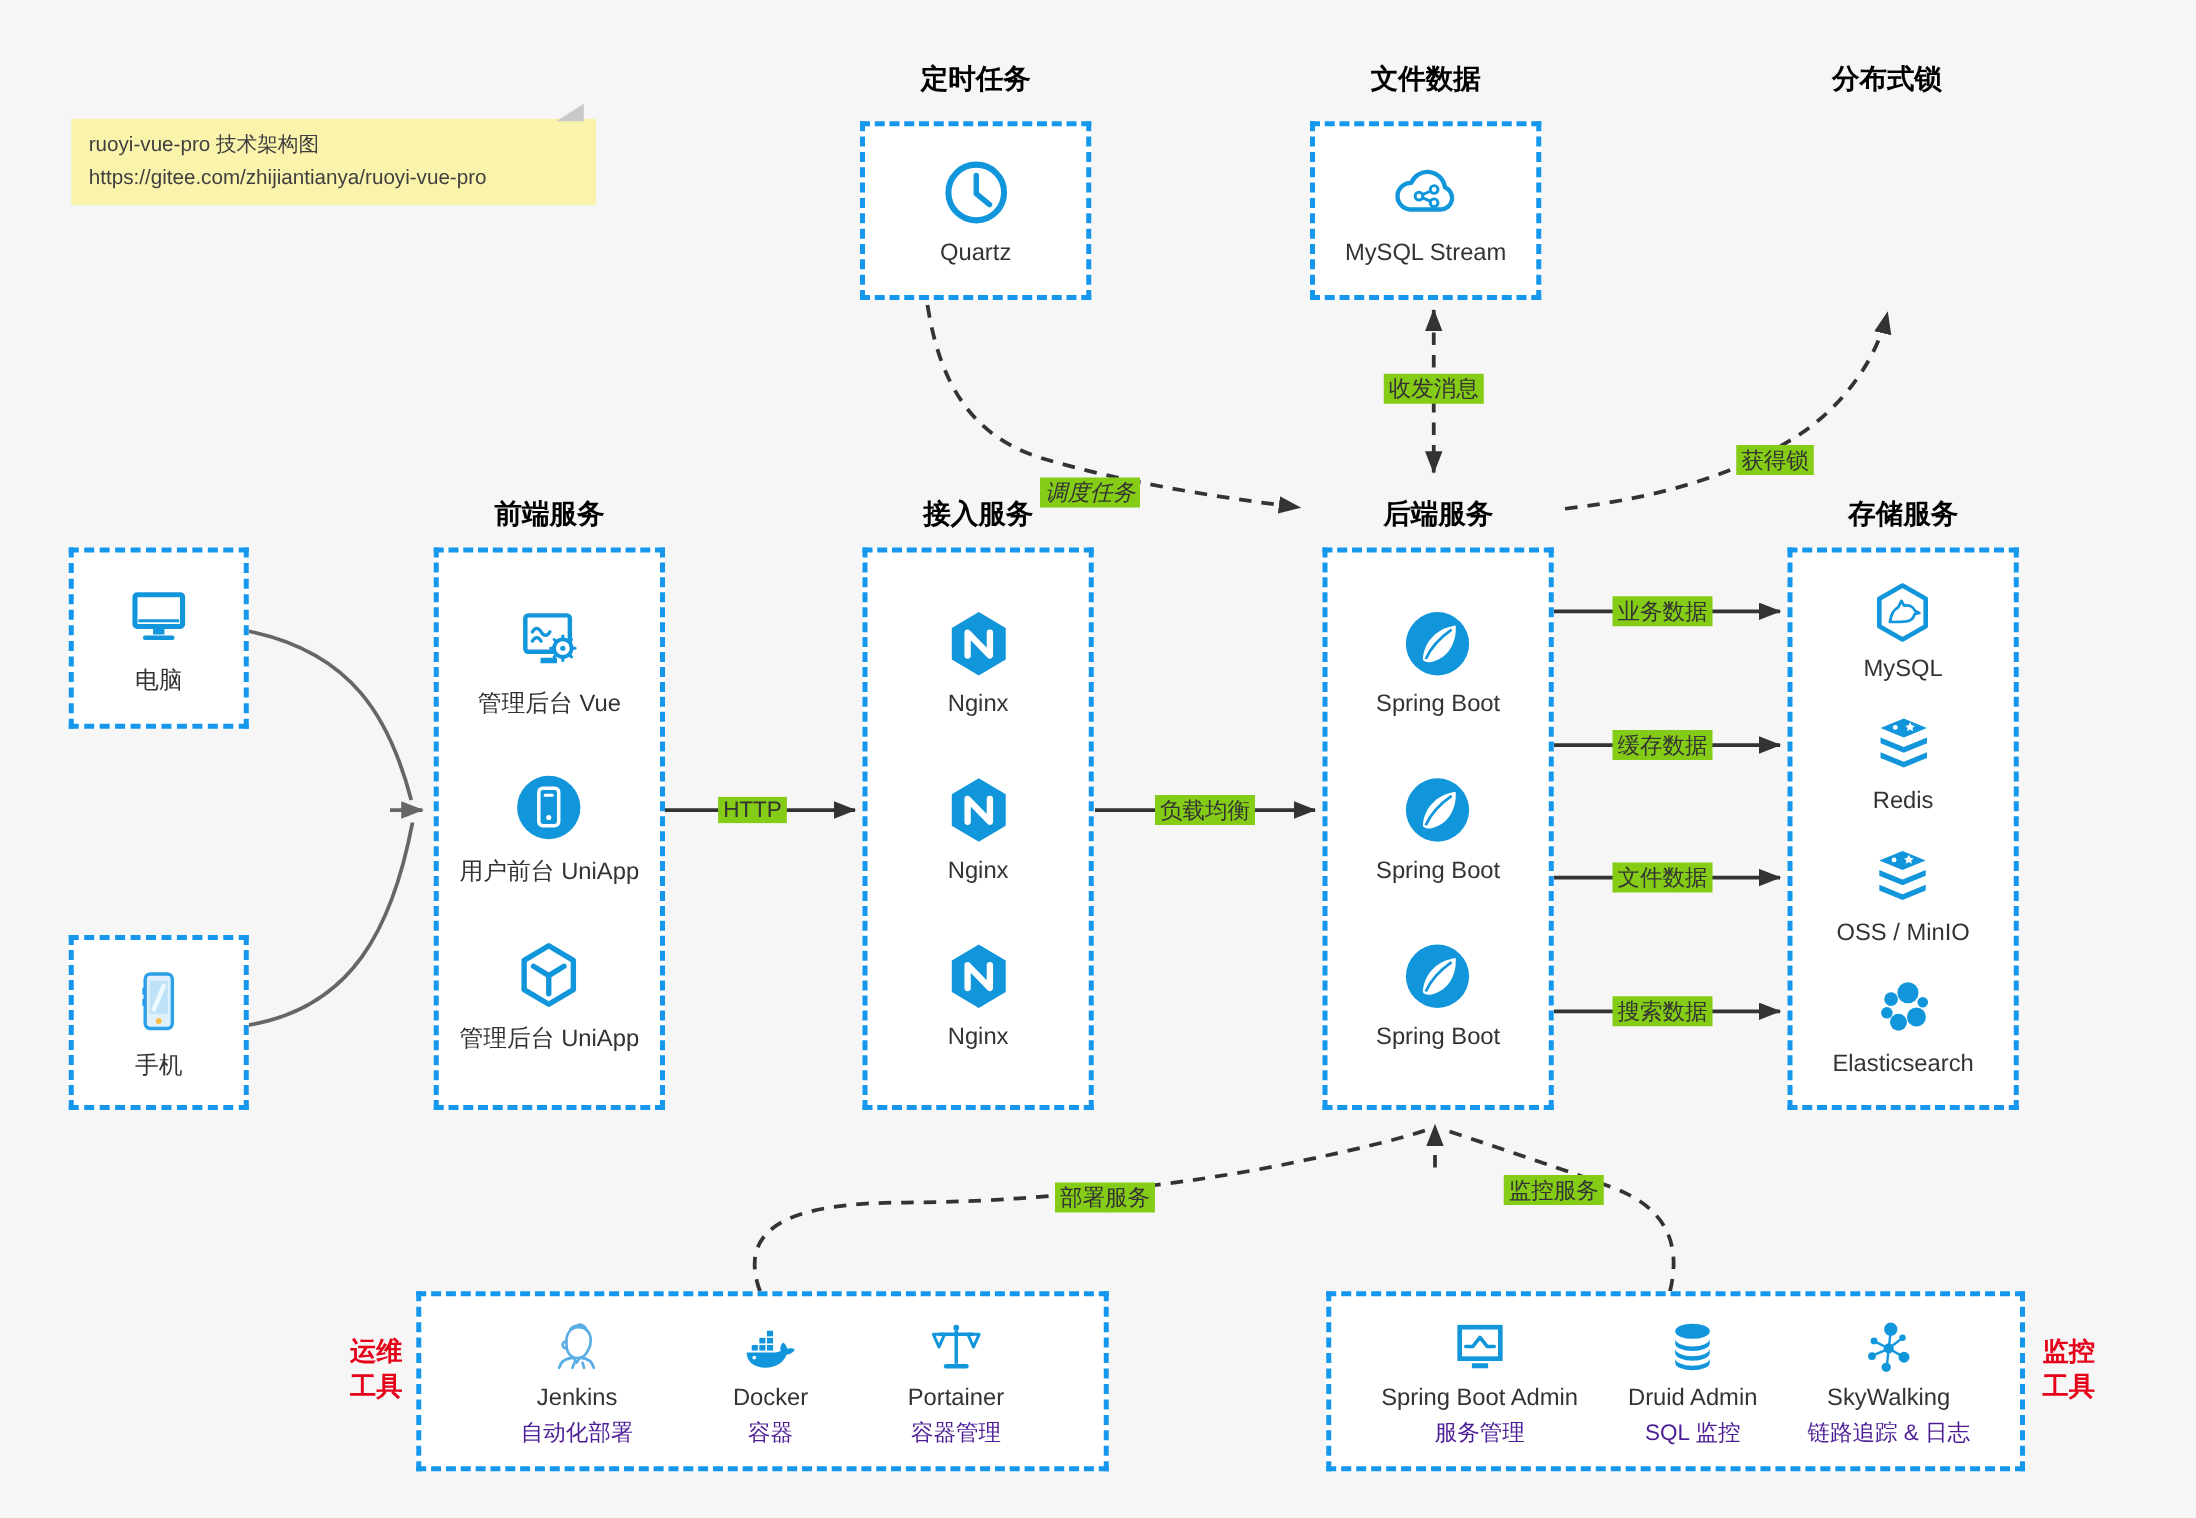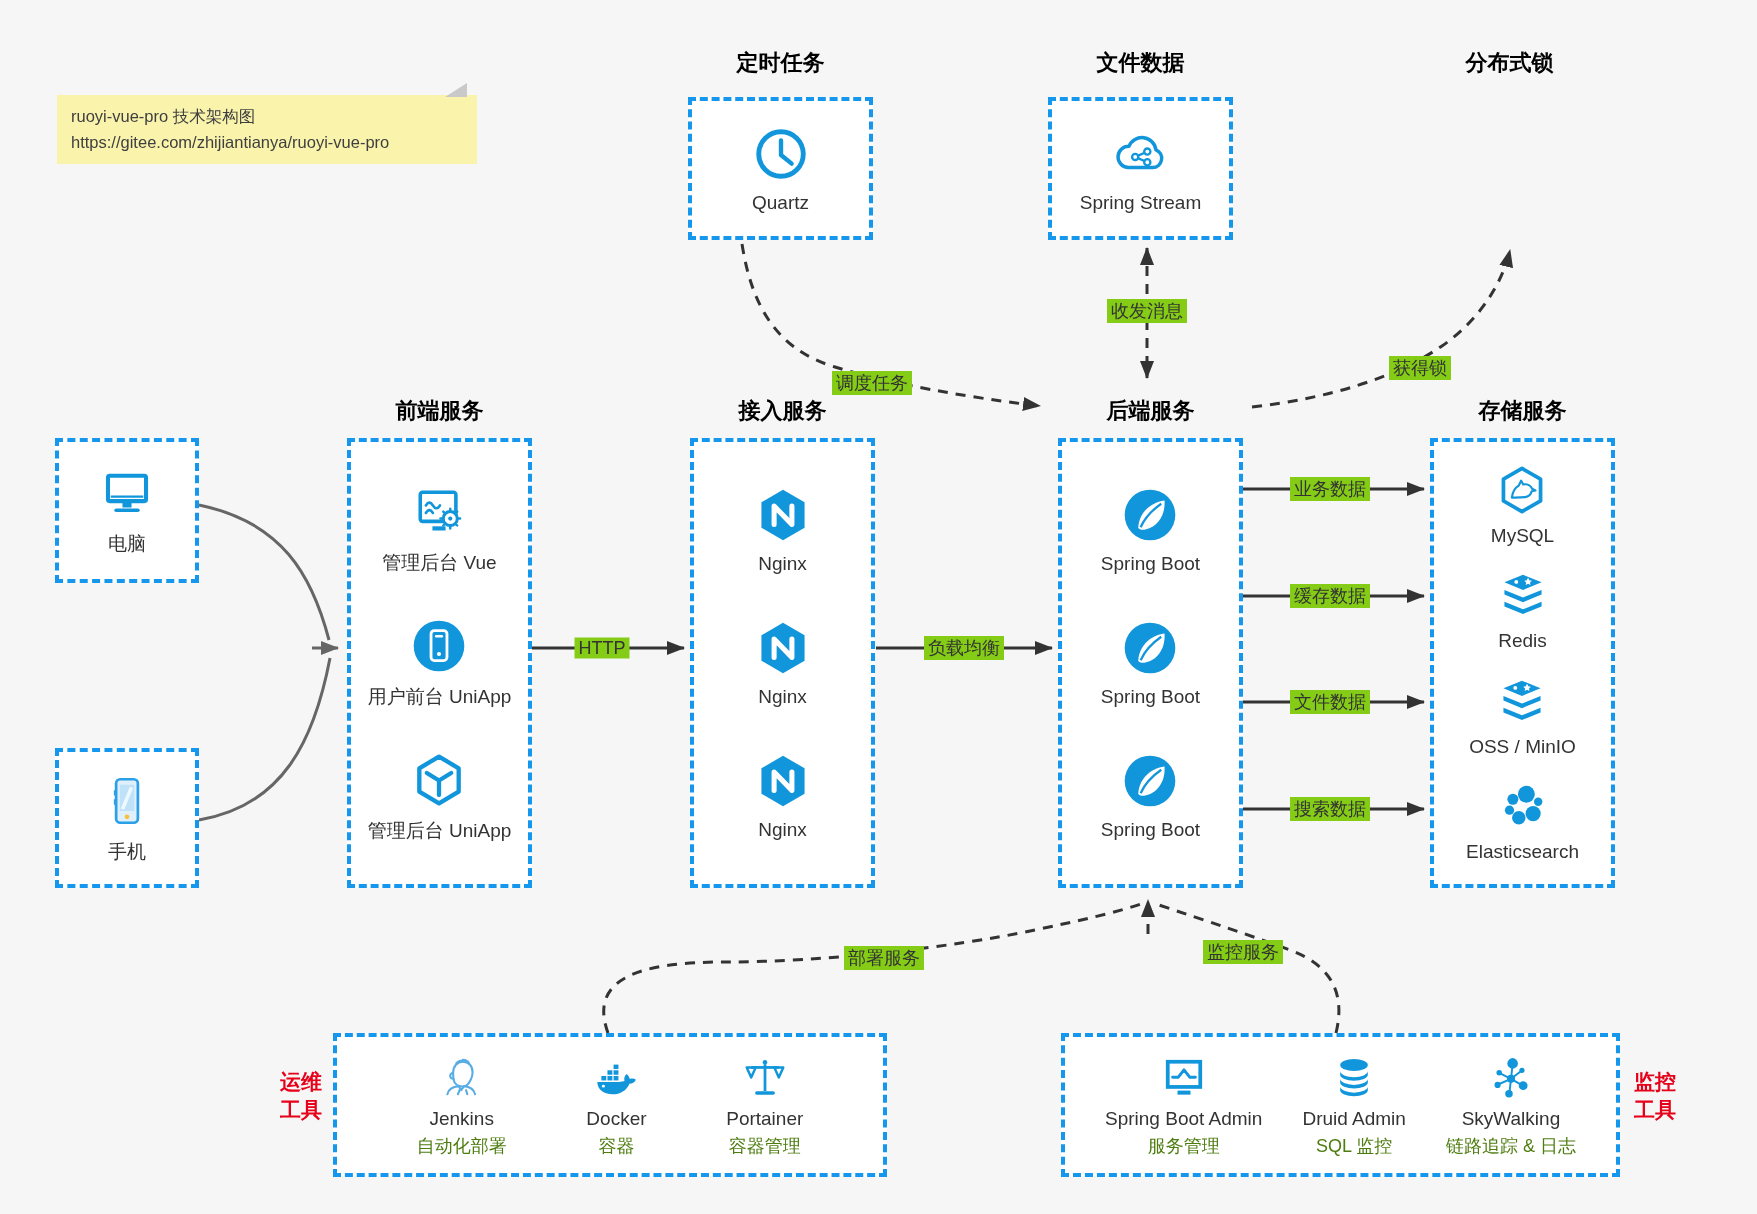--- a/index.html
+++ b/index.html
@@ -9,21 +9,21 @@
   .box{position:absolute;background:#fff;border:4px dashed #1697ee;box-sizing:border-box;
        display:flex;flex-direction:column;align-items:center;z-index:2;}
   .topbox{justify-content:center;gap:7px;}
   .colbox{justify-content:space-evenly;}
   .clientbox{justify-content:center;gap:9px;}
   .toolbox{flex-direction:row;justify-content:space-evenly;align-items:center;}
   .item{display:flex;flex-direction:column;align-items:center;gap:8px;}
   .tool-item{display:flex;flex-direction:column;align-items:center;gap:4px;}
   .node-label{font-size:19px;color:#333;white-space:nowrap;}
   .tool-name{font-size:19px;color:#333;white-space:nowrap;}
-  .tool-sub{font-size:18px;color:#4d7c0f;white-space:nowrap;}
+  .tool-sub{font-size:18px;color:#4c1d95;white-space:nowrap;}
   .col-title{position:absolute;font-weight:bold;font-size:22px;color:#000000;text-align:center;z-index:2;white-space:nowrap;}
   .side-label{position:absolute;font-weight:bold;font-size:21px;color:#e60019;line-height:28px;z-index:2;}
   .edge-label{position:absolute;transform:translate(-50%,-50%);font-size:18px;color:#333;
               background:#84cc16;padding:0 4px;white-space:nowrap;z-index:3;}
   .note{position:absolute;left:57px;top:95px;width:420px;box-sizing:border-box;background:#faf3ac;
         padding:9px 14px;font-size:16.5px;color:#3f3f3f;line-height:1.55;z-index:2;}
   .note-fold{position:absolute;top:-12px;right:10px;width:0;height:0;
              border-left:22px solid transparent;border-bottom:14px solid #c9c9c9;}
   .i62{width:62px;height:62px;} .i60{width:60px;height:60px;} .i58{width:58px;height:58px;}
   .i54{width:54px;height:54px;} .i52{width:52px;height:52px;}
@@ -41,21 +41,21 @@
   .b-ops{left:333px;top:1033px;width:554px;height:144px;}
   .b-monitor{left:1061px;top:1033px;width:559px;height:144px;}
   
   .t-sched{left:688px;top:48px;width:185px;} .t-queue{left:1048px;top:48px;width:185px;}
   .t-lock{left:1416px;top:48px;width:187px;}
   .t-frontend{left:347px;top:396px;width:185px;} .t-access{left:690px;top:396px;width:185px;}
   .t-backend{left:1058px;top:396px;width:185px;} .t-storage{left:1430px;top:396px;width:185px;}
   .sl-ops{left:240px;top:1068px;width:82px;text-align:right;}
   .sl-mon{left:1634px;top:1068px;width:90px;text-align:left;}
   
-  .el-sched{left:872px;top:383px;} .el-msg{left:1147px;top:311px;} .el-lock{left:1420px;top:368px;}
+  .el-sched{left:872px;top:394px;font-style:italic;} .el-msg{left:1147px;top:311px;} .el-lock{left:1420px;top:368px;}
   .el-http{left:602px;top:648px;} .el-lb{left:964px;top:648px;}
   .el-biz{left:1330px;top:489px;} .el-cache{left:1330px;top:596px;}
   .el-file{left:1330px;top:702px;} .el-search{left:1330px;top:809px;}
   .el-deploy{left:884px;top:958px;} .el-watch{left:1243px;top:952px;}
 </style>
 </head>
 <body>
 
 <div id="canvas">
 
@@ -123,21 +123,21 @@
       <svg class="i62" viewBox="0 0 64 64" fill="none" stroke="#1296db">
         <path d="M19 46 h25 a9.5 9.5 0 0 0 3.4-18.3 A14.5 14.5 0 0 0 19.6 24 A9.9 9.9 0 0 0 19 46 Z" stroke-width="3.6" stroke-linejoin="round"></path>
         <g stroke-width="2.4">
             <circle cx="26" cy="35" r="3.2"></circle>
             <circle cx="38.5" cy="29.5" r="3.2"></circle>
             <circle cx="38.5" cy="40.5" r="3.2"></circle>
             <path d="M29 33.7 l6.3 -2.7 M29 36.4 l6.3 2.7"></path>
           </g>
       </svg>
     </span>
-    <span class="node-label">Spring Stream</span>
+    <span class="node-label">MySQL Stream</span>
   </div>
 
 
   <div class="box clientbox b-pc">
     <span>
       <svg class="i58" viewBox="0 0 64 64">
           <rect x="11" y="13" width="42" height="28" rx="2" fill="none" stroke="#1296db" stroke-width="4.5"></rect>
           <path d="M14 36 h36" stroke="#1296db" stroke-width="2.5"></path>
           <path d="M27 41 h10 v7 h-10 Z" fill="#1296db"></path>
           <path d="M20 51 h24" stroke="#1296db" stroke-width="4" stroke-linecap="round"></path>

